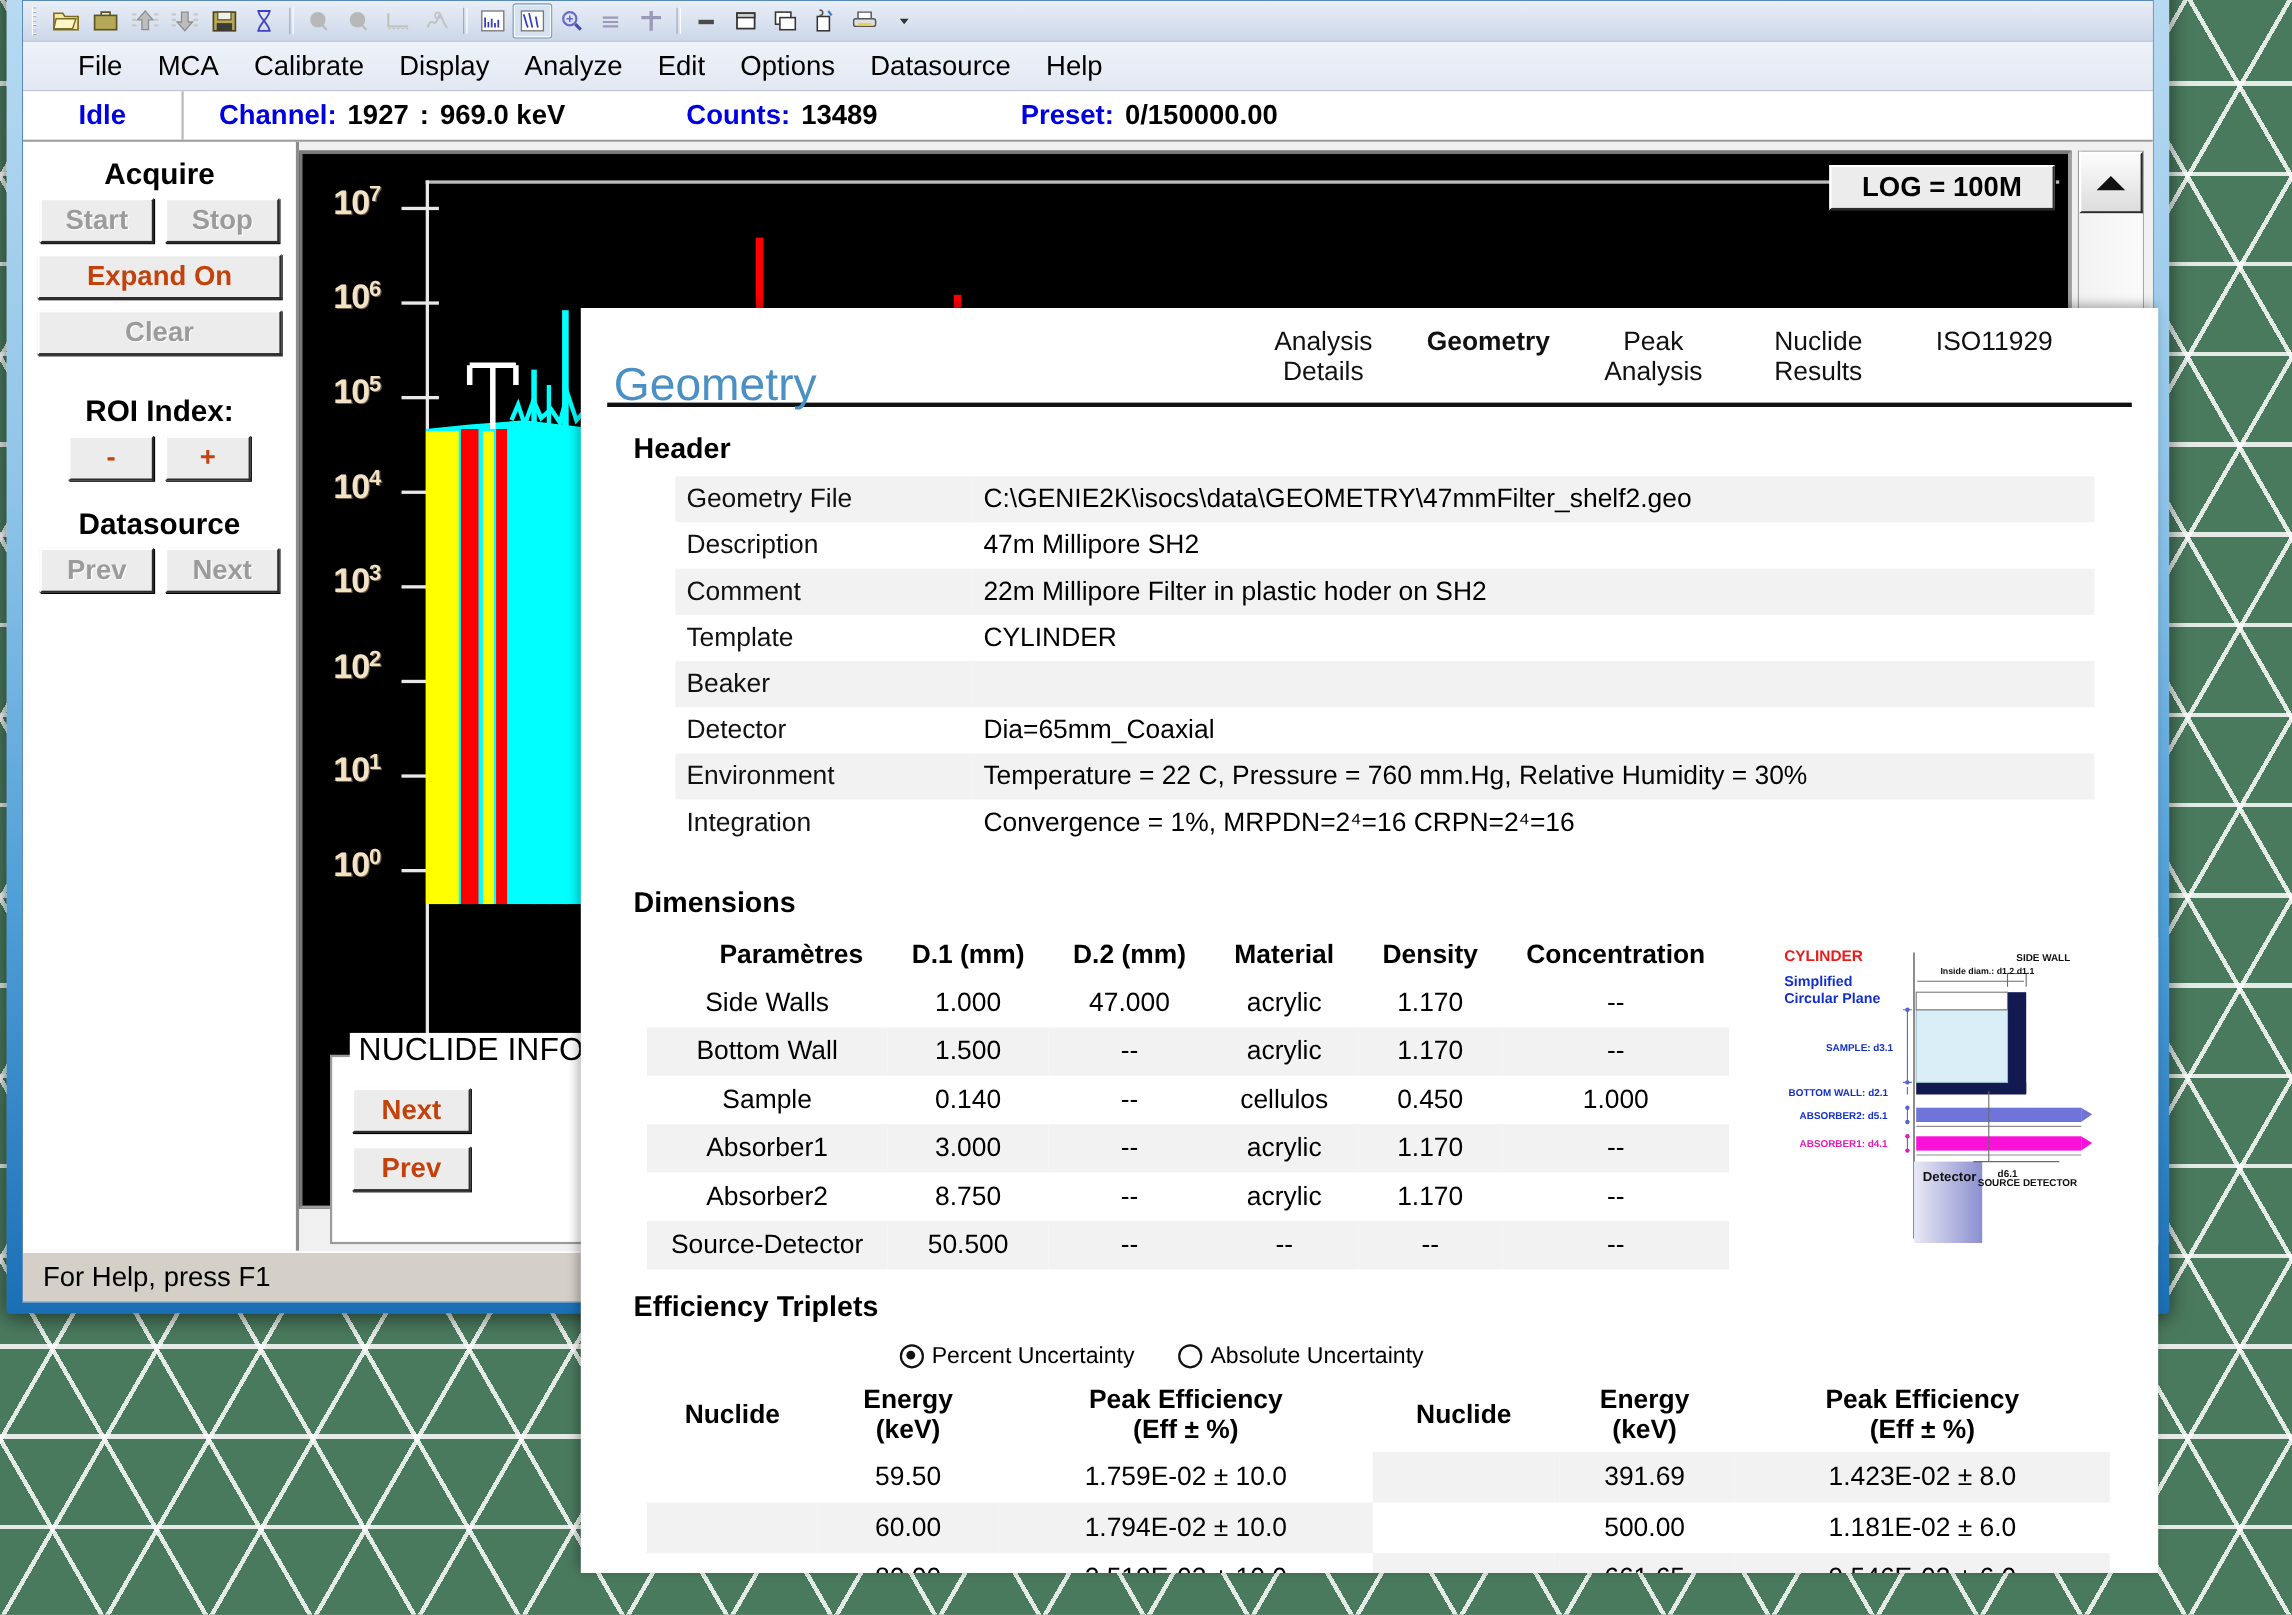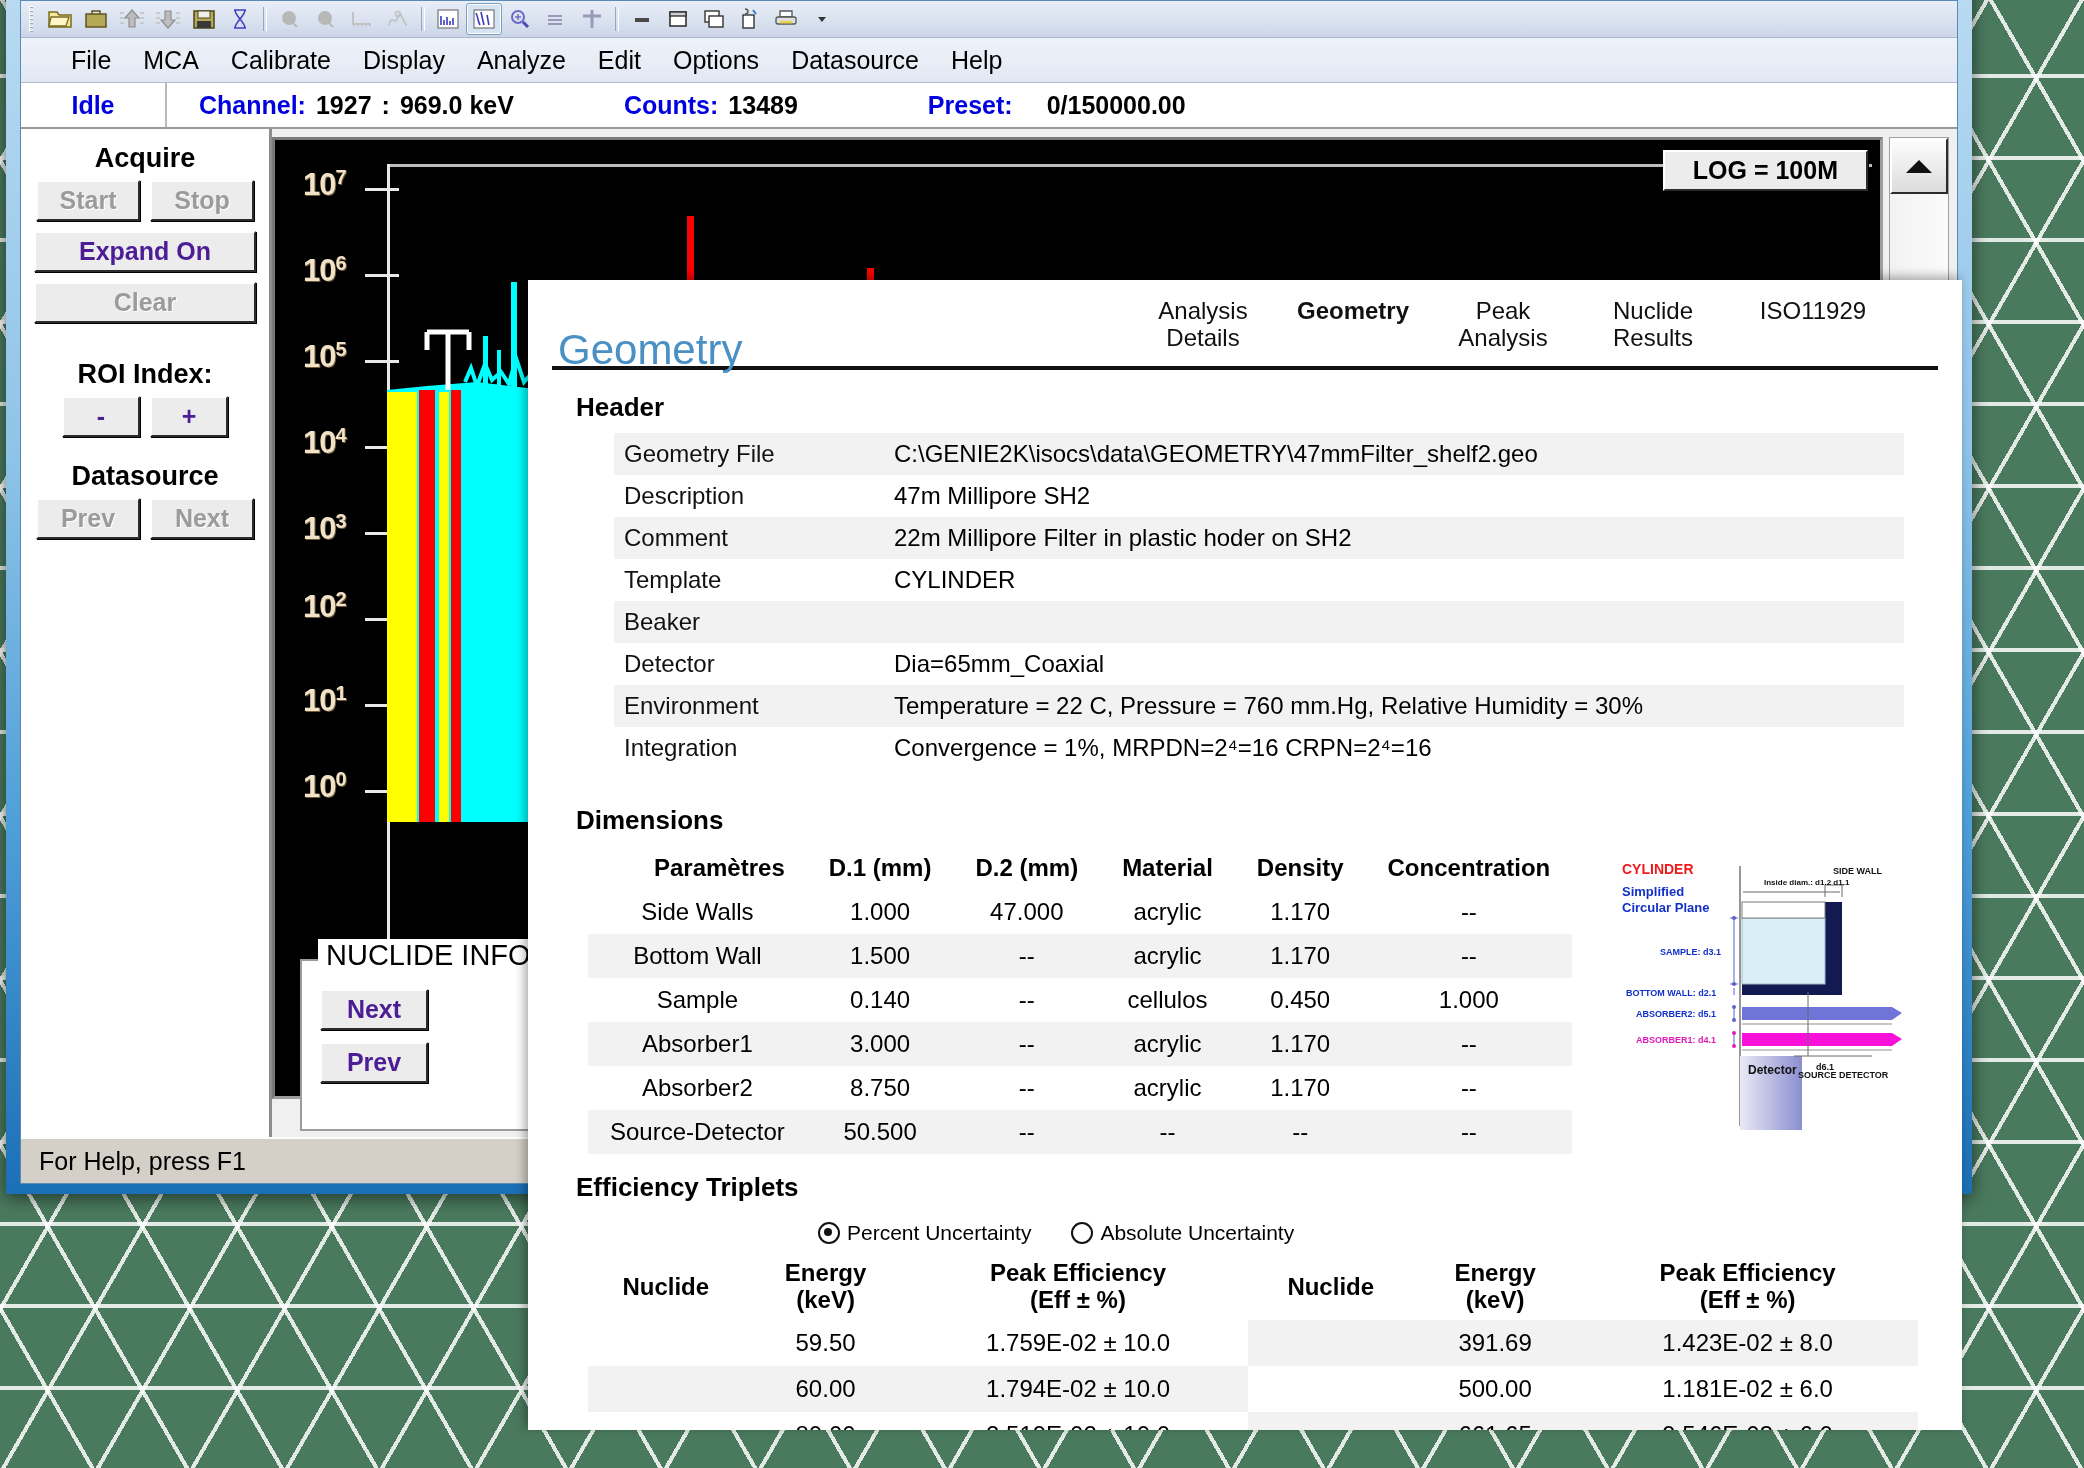--- a/index.html
+++ b/index.html
@@ -70,21 +70,21 @@
     width:248px;flex:0 0 248px;background:#fff;border-right:3px solid #8d8d8d;
     display:flex;flex-direction:column;align-items:center;padding-top:6px;
   }
   .grp-title{font-size:27px;font-weight:bold;color:#000;margin:8px 0 6px;}
   .btnrow{display:flex;gap:10px;justify-content:center;width:100%;}
   .w95btn{
     background:#ececec;border:2px outset #e3e3e3;
     border-top-color:#ffffff;border-left-color:#ffffff;
     border-right-color:#808080;border-bottom-color:#808080;
     box-shadow:1px 1px 0 #000;
-    font-size:25px;font-weight:bold;color:#4c1d95;
+    font-size:25px;font-weight:bold;color:#c2410c;
     padding:4px 0;text-align:center;font-family:"Liberation Sans",sans-serif;
   }
   .w95btn.dis{color:#9b9b9b;text-shadow:1px 1px 0 #fff;}
   .b-half{width:100px;}
   .b-wide{width:218px;}
   .b-small{width:74px;}
   
   #chartwrap{flex:1;position:relative;background:#f0f0f0;padding:8px 0 0 0;min-width:0;}
   #chartouter{
     position:absolute;left:0px;top:8px;right:74px;bottom:38px;
@@ -358,21 +358,21 @@
       <div class="cell" style="padding-left:32px;">
         <span class="lbl-blue">Channel:</span>
         <span class="val-blk">1927</span>
         <span class="val-blk">:</span>
         <span class="val-blk">969.0 keV</span>
       </div>
       <div class="cell" style="padding-left:92px;">
         <span class="lbl-blue">Counts:</span>
         <span class="val-blk">13489</span>
       </div>
-      <div class="cell" style="padding-left:112px;gap:24px;">
+      <div class="cell" style="padding-left:112px;">
         <span class="lbl-blue">Preset:</span>
         <span class="val-blk">0/150000.00</span>
       </div>
     </div>
 
     <div id="mainbody">
 
       <div id="leftpanel">
         <div class="grp-title">Acquire</div>
         <div class="btnrow" style="margin-bottom:10px;">

